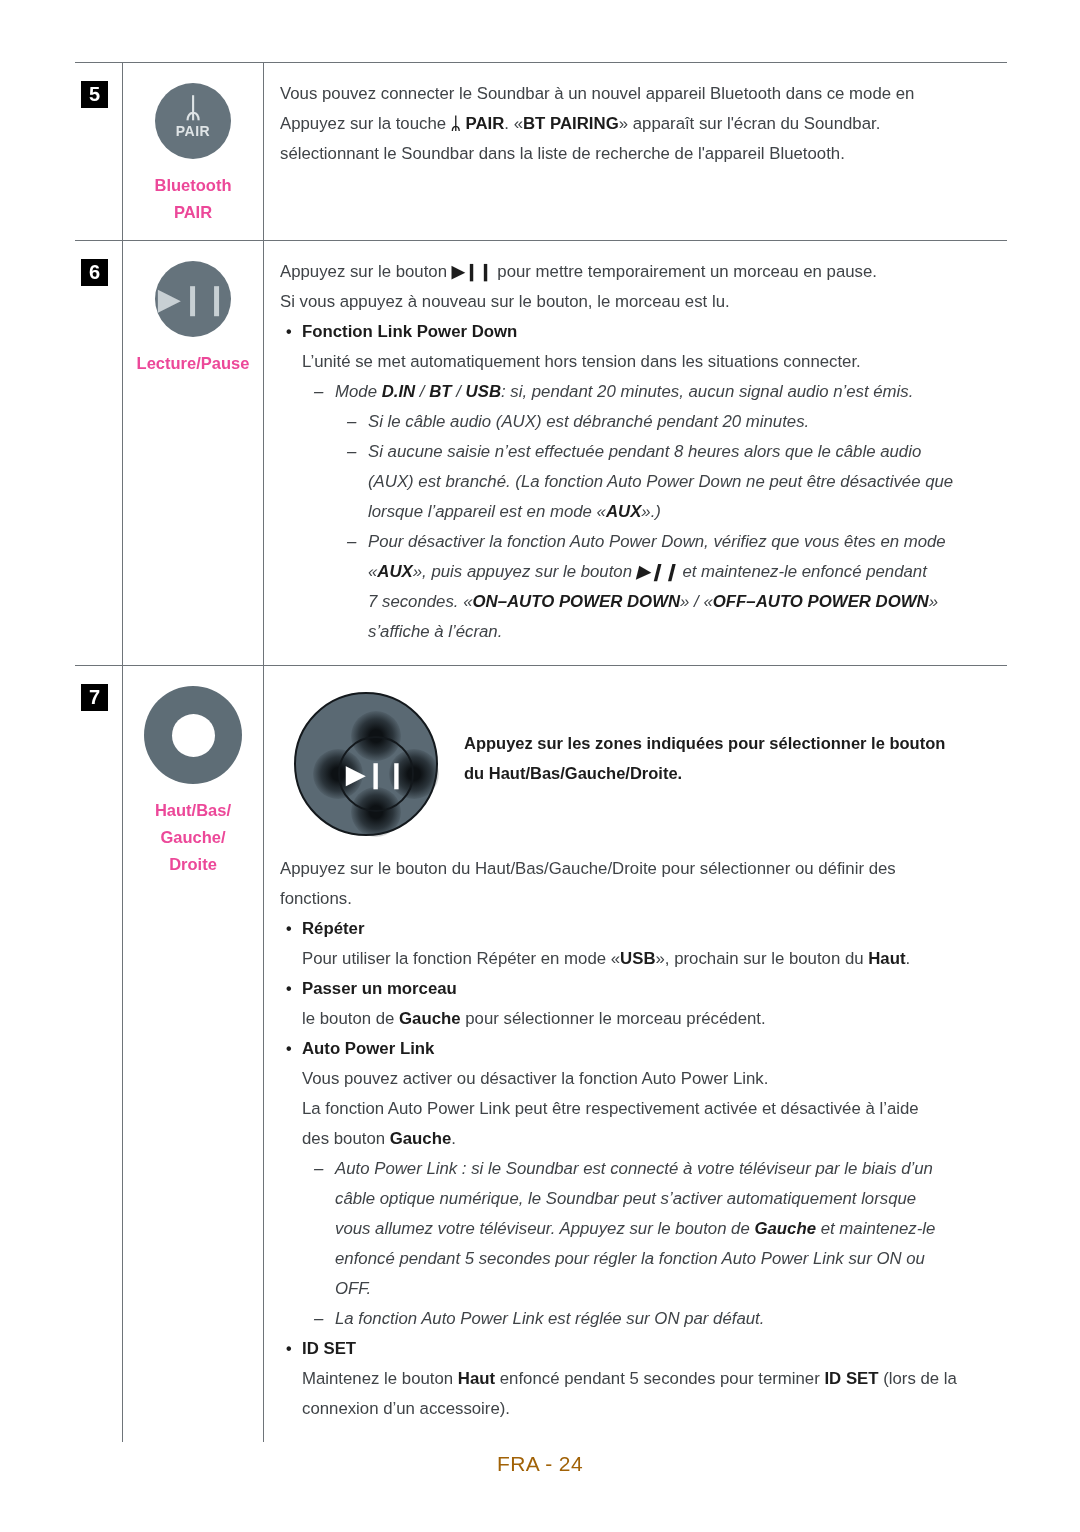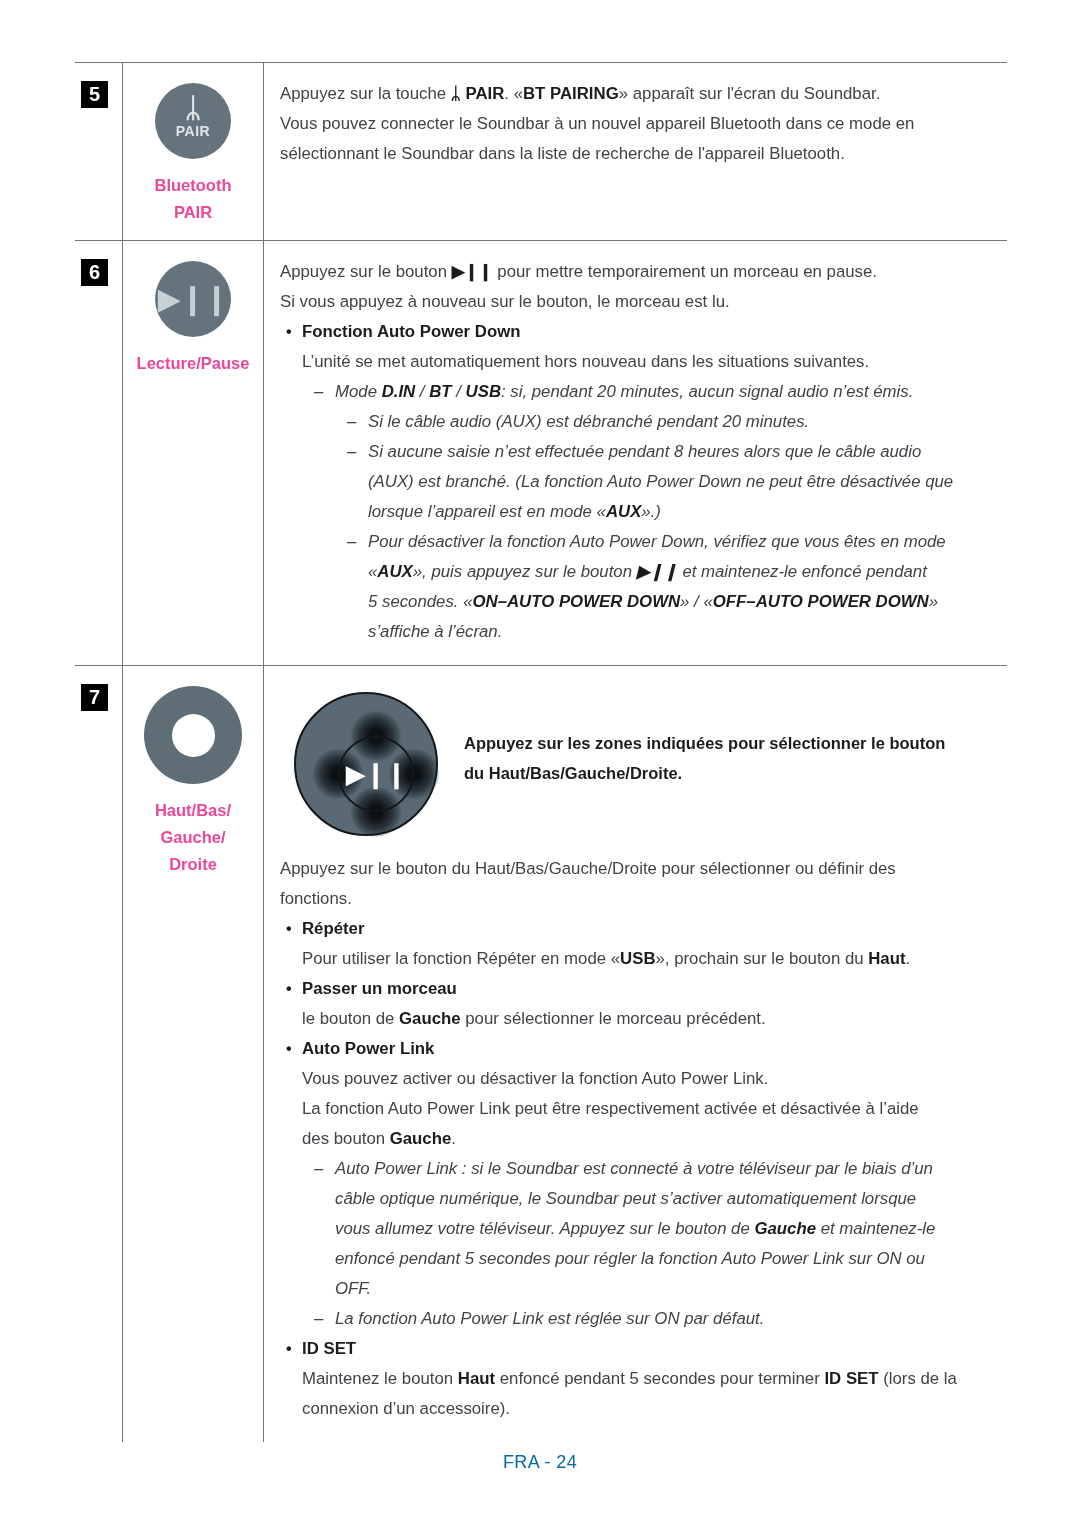--- a/index.html
+++ b/index.html
@@ -267,22 +267,22 @@
 
   .indent1 { padding-left: 22px; }
 
   
   .footer {
     position: absolute;
     left: 0;
     right: 0;
     top: 1452px;
     text-align: center;
-    font-size: 18px;
-    color: #0369a1;
+    font-size: 21px;
+    color: #a16207;
     letter-spacing: 0.4px;
   }
 </style>
 </head>
 <body>
 
 <div class="page">
 
   <div class="table">
 
@@ -296,22 +296,22 @@
             <span class="bt-glyph">ᛦ</span>
             <span class="bt-pair-text">PAIR</span>
           </div>
         </div>
         <div class="icon-caption">
           <div>Bluetooth</div>
           <div>PAIR</div>
         </div>
       </div>
       <div class="col-body">
+        <p class="p">Vous pouvez connecter le Soundbar à un nouvel appareil Bluetooth dans ce mode en</p>
         <p class="p"><span>Appuyez sur la touche </span><b>ᛦ</b><b> PAIR</b><span>. «</span><b>BT PAIRING</b><span>»</span><span> apparaît sur l'écran du Soundbar.</span></p>
-        <p class="p">Vous pouvez connecter le Soundbar à un nouvel appareil Bluetooth dans ce mode en</p>
         <p class="p">sélectionnant le Soundbar dans la liste de recherche de l'appareil Bluetooth.</p>
       </div>
     </div>
 
     <div class="row">
       <div class="col-num">
         <div class="badge">6</div>
       </div>
       <div class="col-icon">
         <div class="circle-icon">
@@ -320,40 +320,40 @@
         <div class="icon-caption">
           <div>Lecture/Pause</div>
         </div>
       </div>
       <div class="col-body">
         <p class="p"><span>Appuyez sur le bouton </span><b>▶❙❙</b><span> pour mettre temporairement un morceau en pause.</span></p>
         <p class="p">Si vous appuyez à nouveau sur le bouton, le morceau est lu.</p>
 
         <ul class="bullets">
           <li class="bullet">
-            <span>Fonction Auto Power Down</span>
+            <span>Fonction Link Power Down</span>
           </li>
         </ul>
-        <p class="p indent1">L’unité se met automatiquement hors nouveau dans les situations suivantes.</p>
+        <p class="p indent1">L’unité se met automatiquement hors tension dans les situations connecter.</p>
 
         <div class="dash-list indent1">
           <div class="dash"><span>Mode </span><b>D.IN</b><span> / </span><b>BT</b><span> / </span><b>USB</b><span>: si, pendant 20 minutes, aucun signal audio n’est émis.</span></div>
 
           <div class="dash l2">Si le câble audio (AUX) est débranché pendant 20 minutes.</div>
 
           <div class="dash l2">
             <span>Si aucune saisie n’est effectuée pendant 8 heures alors que le câble audio</span><br>
             <span>(AUX) est branché. (La fonction Auto Power Down ne peut être désactivée que</span><br>
             <span>lorsque l’appareil est en mode «</span><b>AUX</b><span>».)</span>
           </div>
 
           <div class="dash l2">
             <span>Pour désactiver la fonction Auto Power Down, vérifiez que vous êtes en mode</span><br>
             <span>«</span><b>AUX</b><span>», puis appuyez sur le bouton </span><b>▶❙❙</b><span> et maintenez-le enfoncé pendant</span><br>
-            <span>5 secondes. «</span><b>ON–AUTO POWER DOWN</b><span>» / «</span><b>OFF–AUTO POWER DOWN</b><span>»</span><br>
+            <span>7 secondes. «</span><b>ON–AUTO POWER DOWN</b><span>» / «</span><b>OFF–AUTO POWER DOWN</b><span>»</span><br>
             <span>s’affiche à l’écran.</span>
           </div>
         </div>
       </div>
     </div>
 
     <div class="row last">
       <div class="col-num">
         <div class="badge">7</div>
       </div>

